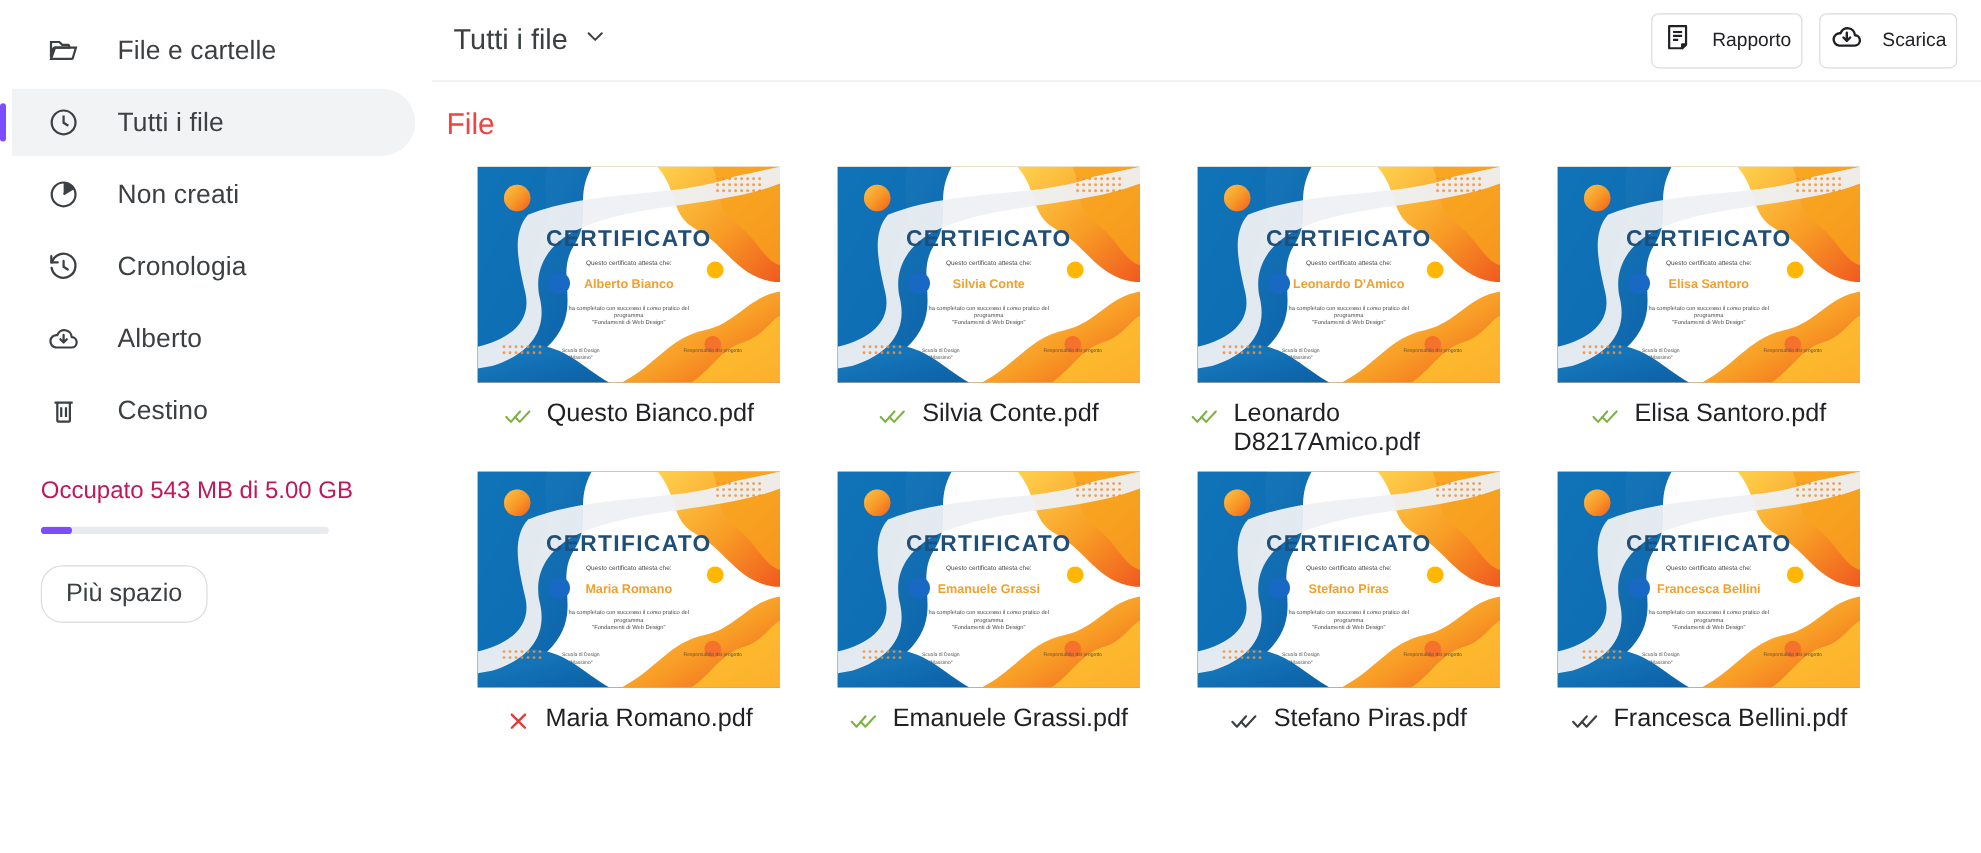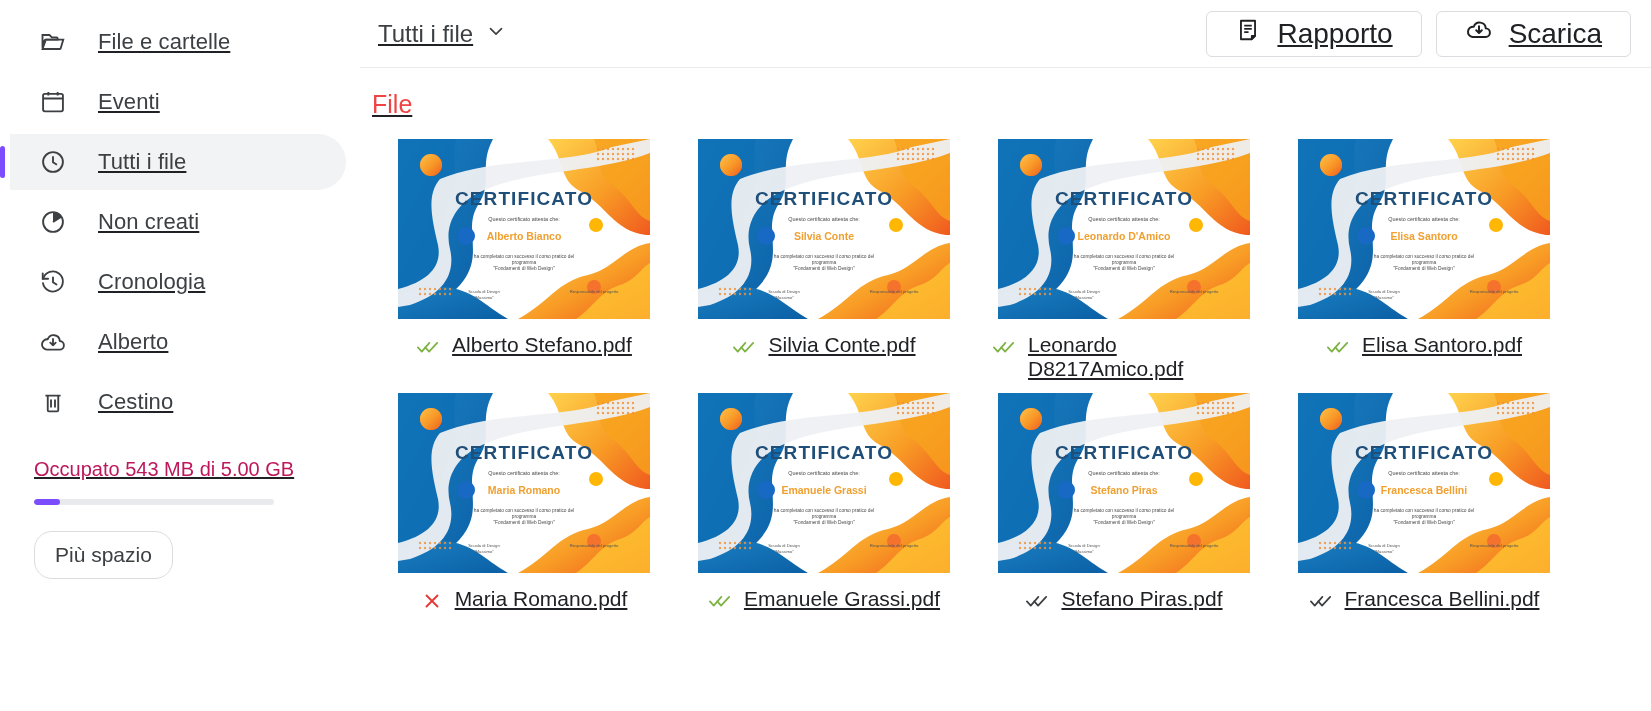--- a/index.html
+++ b/index.html
@@ -3,21 +3,21 @@
 <meta charset="utf-8">
 <style>
   * { box-sizing: border-box; margin: 0; padding: 0; }
   html, body {
     width: 1651px; height: 711px;
     background: #ffffff;
     font-family: "Liberation Sans", sans-serif;
     color: #202124;
     overflow: hidden;
   }
-  .app { display: flex; width: 1651px; height: 711px; text-decoration: underline; }
+  .app { display: flex; width: 1651px; height: 711px; }
 
   
   .sidebar {
     width: 360px; flex: 0 0 360px;
     height: 711px;
     background: #ffffff;
     padding-top: 10px;
     position: relative;
   }
   .nav-item {
@@ -92,24 +92,24 @@
   }
   .filter-sel {
     display: flex; align-items: center; gap: 12px;
     font-size: 24px; color: #3c4043;
     cursor: pointer; padding: 4px 8px;
     white-space: nowrap;
   }
   .spacer { flex: 1 1 auto; }
   .tb-btn {
     display: flex; align-items: center; gap: 16px;
-    height: 46px; padding: 0 28px;
+    height: 46px; padding: 0 8px;
     border: 1px solid #dadce0; border-radius: 6px;
     background: #fff; cursor: pointer;
-    font-size: 28px; color: #202124;
+    font-size: 16px; color: #202124;
     margin-left: 14px;
     font-family: "Liberation Sans", sans-serif;
     white-space: nowrap;
   }
 
   .section-title {
     font-size: 25px; color: #ef4444;
     padding: 22px 0 0 12px;
   }
 
@@ -153,29 +153,20 @@
     <div class="nav-item">
       <span class="ico">
         <svg viewBox="0 0 24 24" width="28" height="28" fill="none" stroke="#3c4043" stroke-width="1.6">
           <path d="M3 6h6l2 2h4a1 1 0 0 1 1 1v1H5.6a1 1 0 0 0-.96.72L3 17V6z"></path>
           <path d="M5.6 10h15.2l-2.2 7.4a1 1 0 0 1-.96.6H3l2.64-7.28"></path>
         </svg>
       </span>
       <span class="lbl">File e cartelle</span>
     </div>
 
-    <div class="nav-item">
-      <span class="ico">
-        <svg viewBox="0 0 24 24" width="28" height="28" fill="none" stroke="#3c4043" stroke-width="1.6">
-          <rect x="3.5" y="5" width="17" height="15" rx="1.5"></rect>
-          <path d="M3.5 9h17M8 3.5v3M16 3.5v3"></path>
-        </svg>
-      </span>
-      <span class="lbl">Eventi</span>
-    </div>
 
     <div class="nav-item active">
       <span class="ico">
         <svg viewBox="0 0 24 24" width="28" height="28" fill="none" stroke="#3c4043" stroke-width="1.6">
           <circle cx="12" cy="12" r="8.5"></circle>
           <path d="M12 7v5.3l3.4 2.1"></path>
         </svg>
       </span>
       <span class="lbl">Tutti i file</span>
     </div>
@@ -362,21 +353,21 @@
       <text x="86" y="160" text-anchor="middle" font-family="Liberation Sans, sans-serif" font-size="4.2" fill="#555">"Massimo"</text>
       <text x="196" y="154" text-anchor="middle" font-family="Liberation Sans, sans-serif" font-size="4.2" fill="#555">Responsabile del progetto</text>
     </g>
   </svg>
           </div>
      <div class="fname-row">
        <span class="status-ico"><svg viewBox="0 0 26 24" width="24" height="22" fill="none" stroke="#7cb342" stroke-width="1.9" stroke-linecap="round" stroke-linejoin="round">
     <path d="M2 12.5l4.2 4.5L14.5 7.5"></path>
     <path d="M10 12.5l4.2 4.5L23 7.5"></path>
               </svg></span>
-       <span class="fname">Alberto Stefano.pdf</span>
+       <span class="fname">Questo Bianco.pdf</span>
      </div>
         </div>
         <div class="card">
           <div class="thumb">
   <svg viewBox="0 0 252 180" xmlns="http://www.w3.org/2000/svg">
     <defs>
       <linearGradient id="blc1" x1="0" y1="0" x2="1" y2="1">
         <stop offset="0%" stop-color="#1a7fc1"></stop>
                   <stop offset="100%" stop-color="#0b5fa5"></stop>
       </linearGradient>

